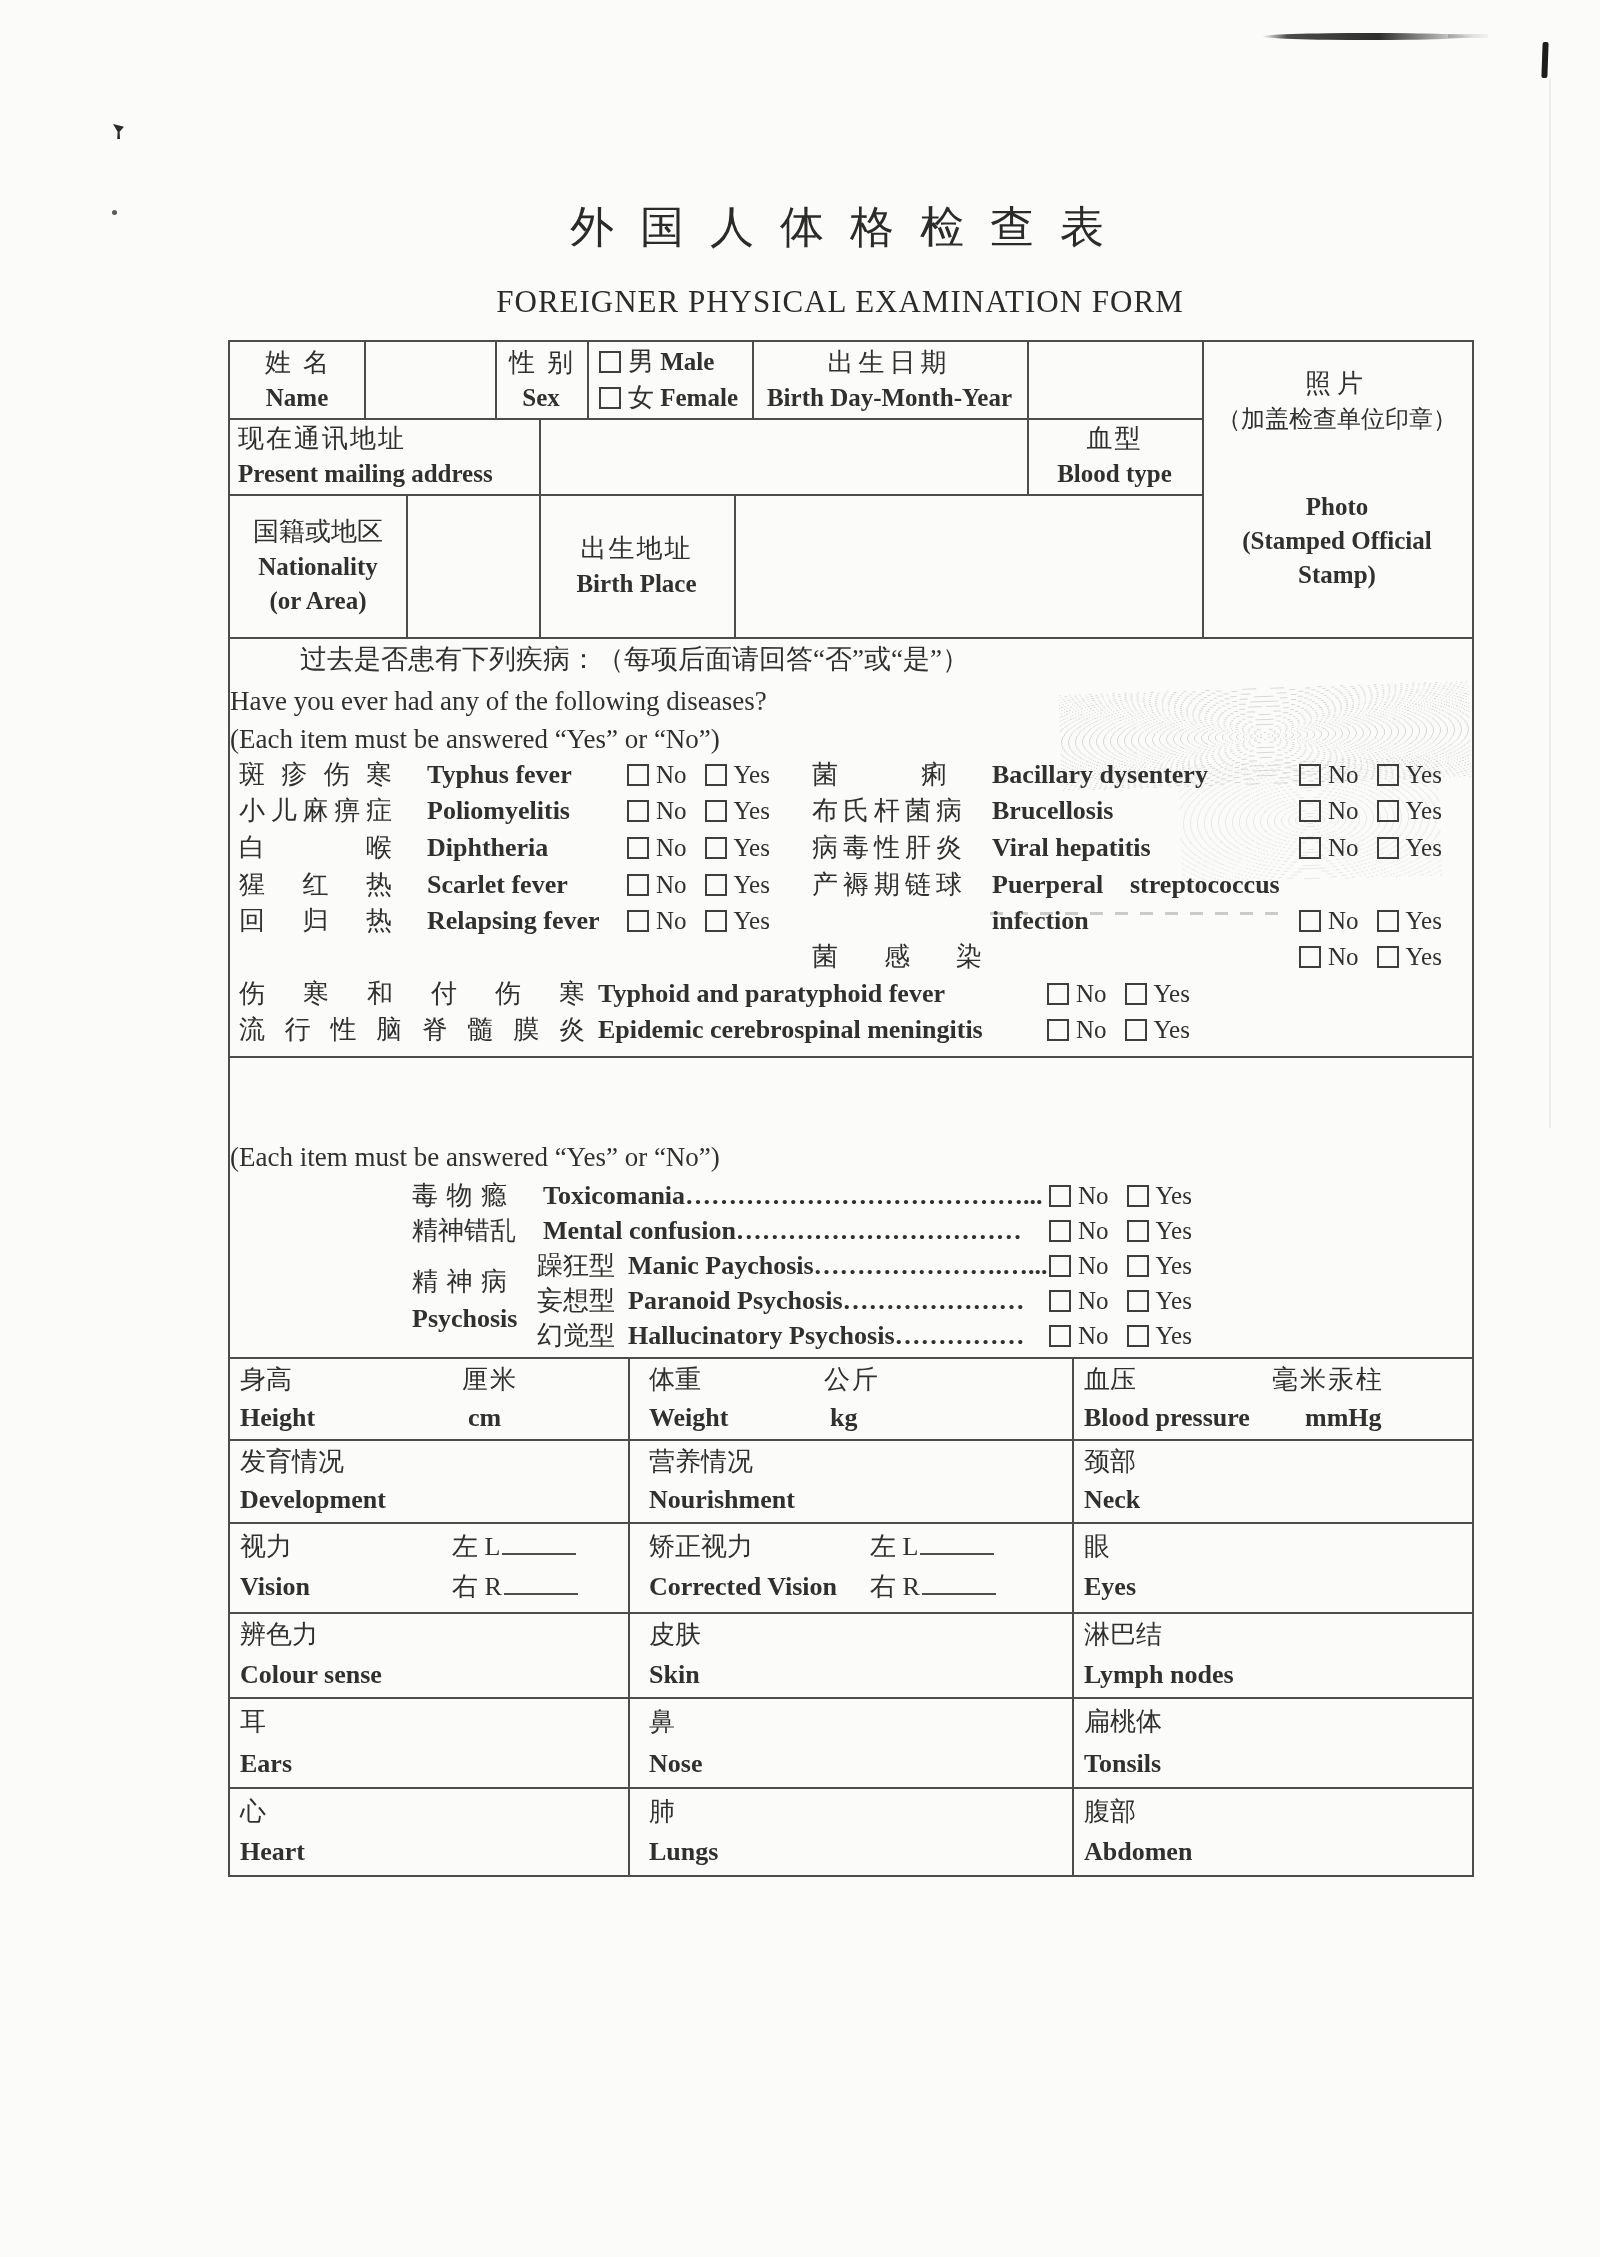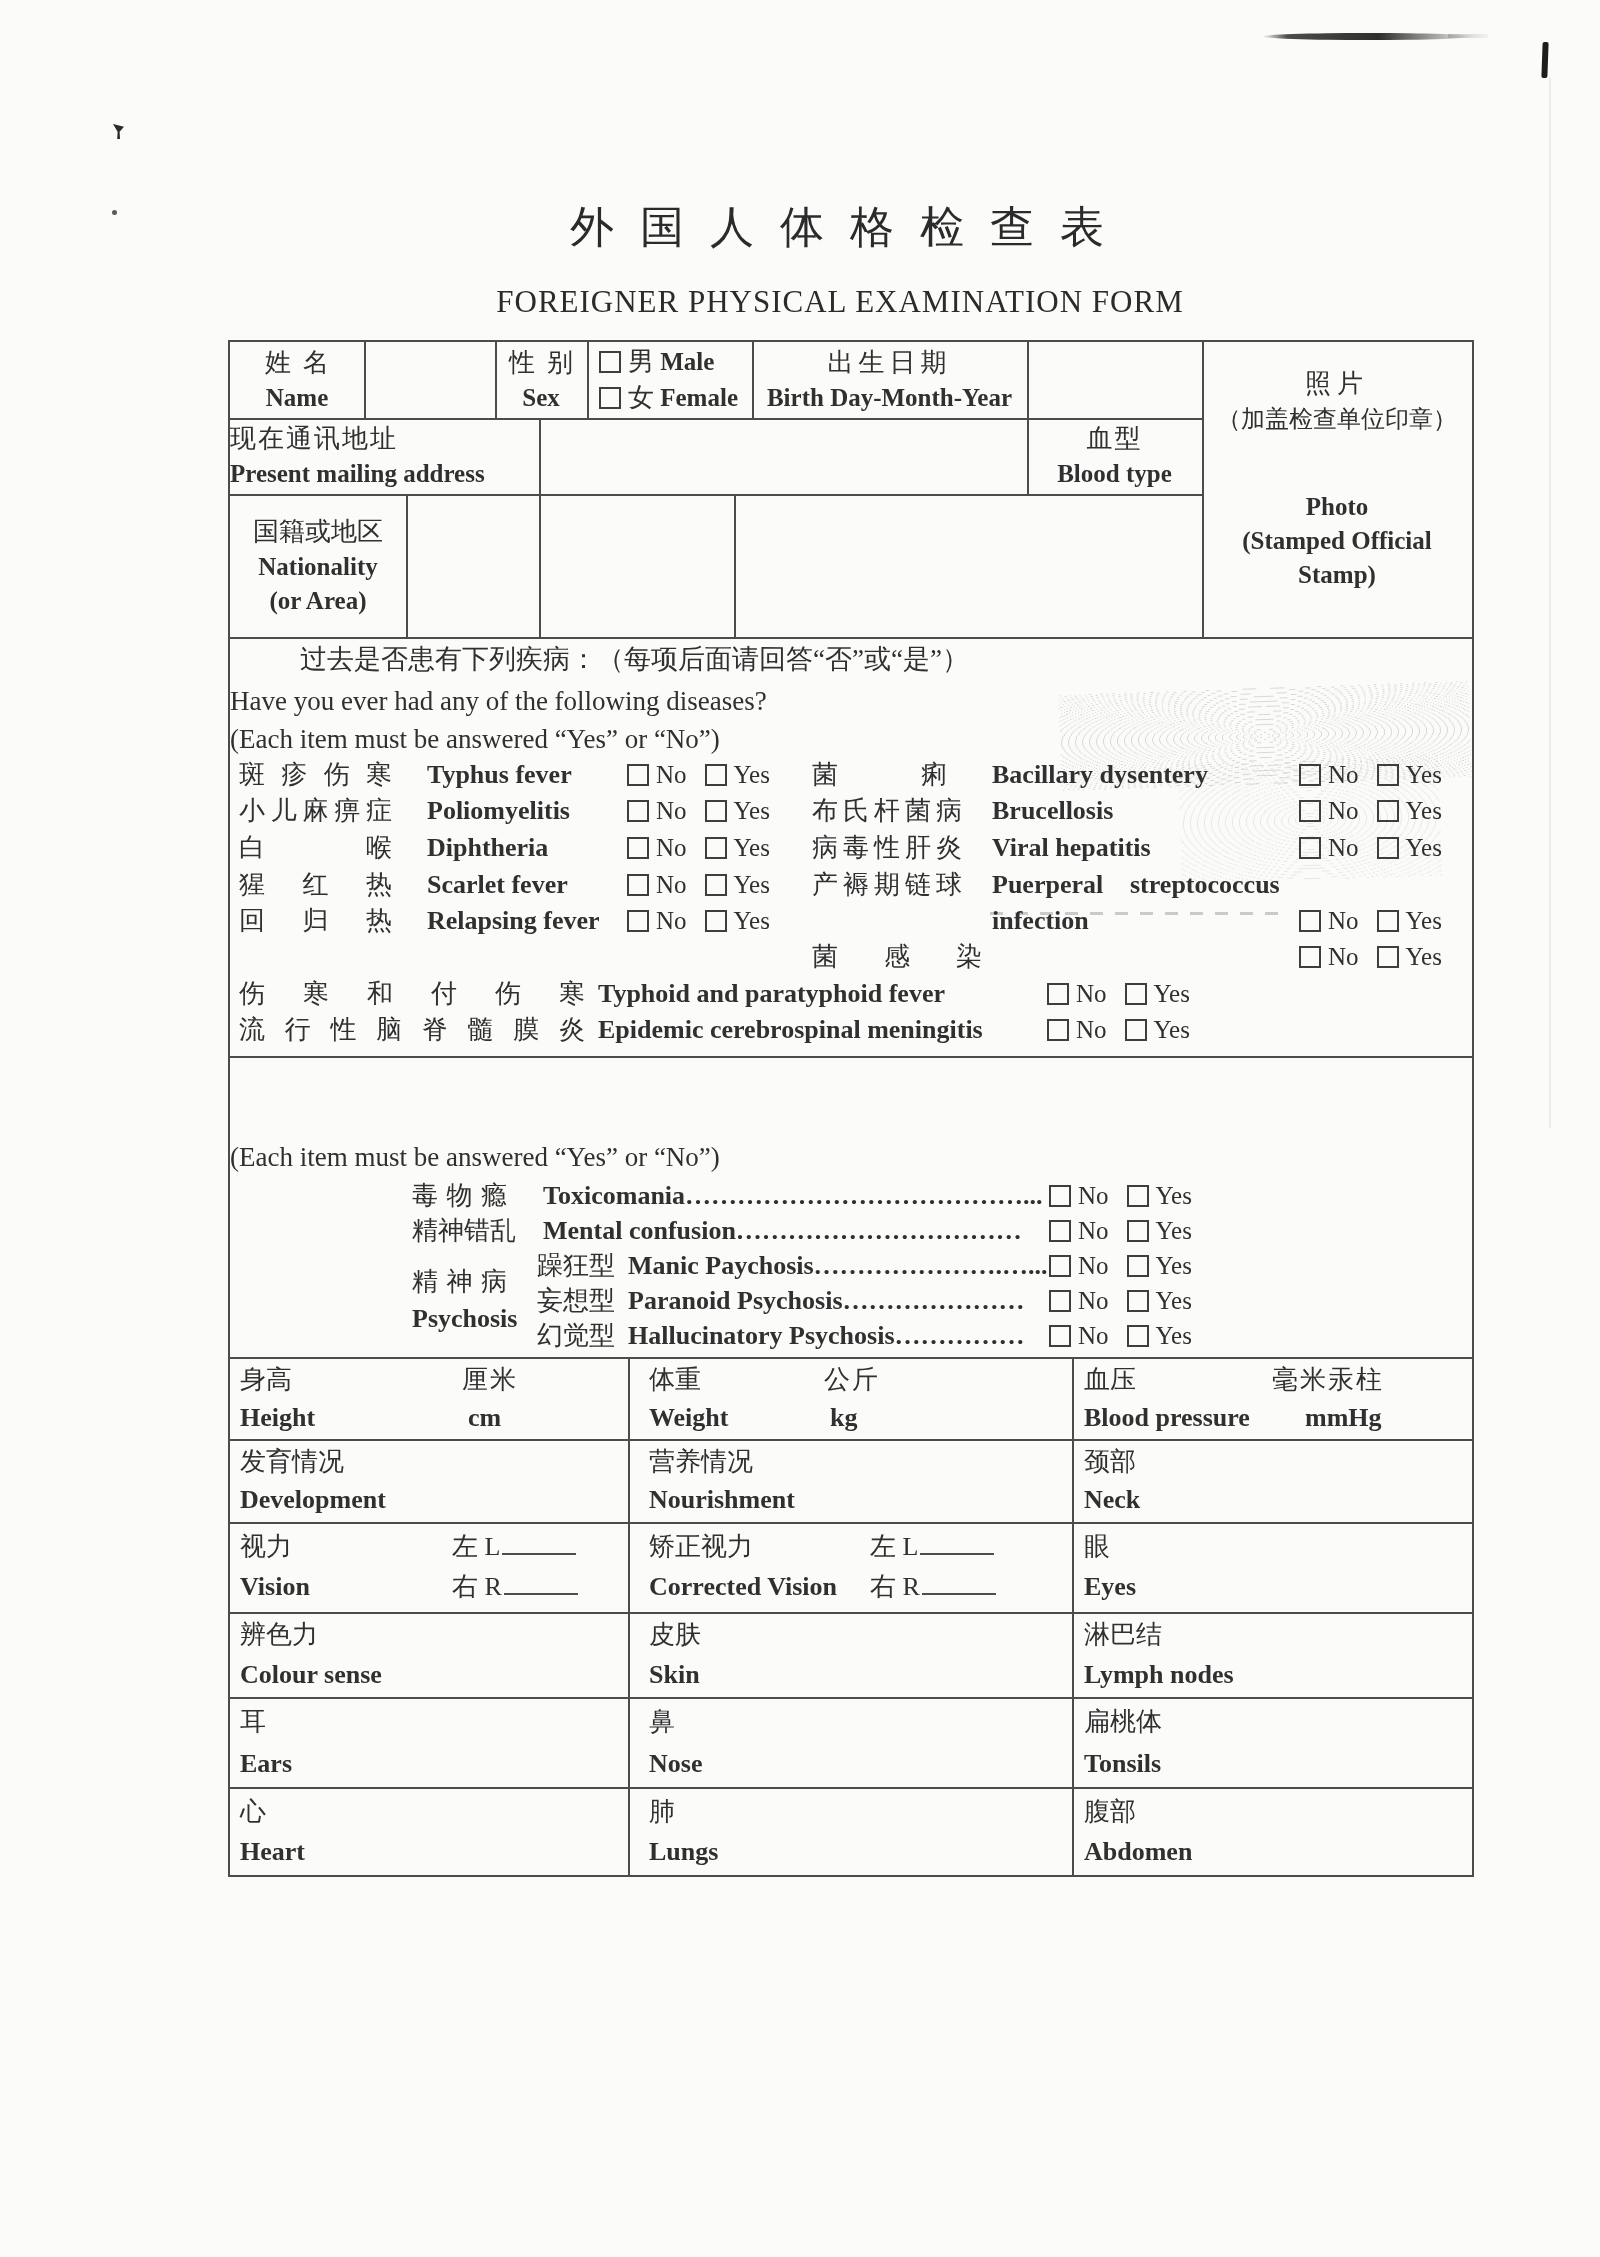--- a/index.html
+++ b/index.html
@@ -117,36 +117,40 @@
     <div class="cell" style="left:357px;top:0;width:165px;height:76px;align-items:flex-start;padding-left:12px;box-sizing:border-box">
       <span class="cbw"><span class="cb"></span><span class="cn">男</span>&nbsp;<span class="en">Male</span></span>
       <span class="cbw"><span class="cb"></span><span class="cn">女</span>&nbsp;<span class="en">Female</span></span>
     </div>
     <div class="cell" style="left:522px;top:0;width:275px;height:76px">
       <span class="cn" style="letter-spacing:5px">出生日期</span>
       <span class="en">Birth Day-Month-Year</span>
     </div>
     <div class="cell" style="left:797px;top:0;width:175px;height:76px"></div>
 
-    <div class="cell" style="left:0;top:76px;width:309px;height:76px;align-items:flex-start;padding-left:0;box-sizing:border-box">
+    <div class="cell" style="left:0;top:76px;width:309px;height:76px;align-items:flex-start;padding-left:8px;box-sizing:border-box">
       <span class="cn" style="letter-spacing:2px">现在通讯地址</span>
       <span class="en">Present mailing address</span>
     </div>
     <div class="cell" style="left:309px;top:76px;width:488px;height:76px"></div>
     <div class="cell" style="left:797px;top:76px;width:175px;height:76px">
       <span class="cn" style="letter-spacing:2px">血型</span>
       <span class="en">Blood type</span>
     </div>
 
     <div class="cell" style="left:0;top:152px;width:176px;height:143px">
       <span class="cn">国籍或地区</span>
       <span class="en">Nationality</span>
       <span class="en">(or Area)</span>
     </div>
     <div class="cell" style="left:176px;top:152px;width:133px;height:143px"></div>
+    <div class="cell" style="left:309px;top:152px;width:195px;height:143px">
+      <span class="cn" style="letter-spacing:2px">出生地址</span>
+      <span class="en">Birth Place</span>
+    </div>
     <div class="cell" style="left:504px;top:152px;width:468px;height:143px"></div>
 
     <div class="cell" style="left:972px;top:0;width:270px;height:295px;justify-content:flex-start;padding-top:24px;box-sizing:border-box">
       <span class="cn" style="letter-spacing:6px">照片</span>
       <span class="small-cn">（加盖检查单位印章）</span>
       <span class="en" style="margin-top:54px">Photo</span>
       <span class="en">(Stamped Official</span>
       <span class="en">Stamp)</span>
     </div>
 

